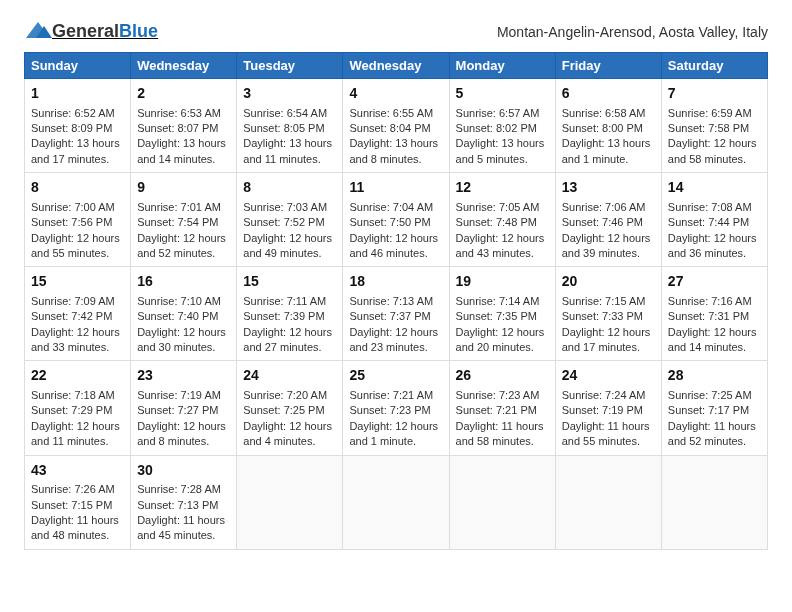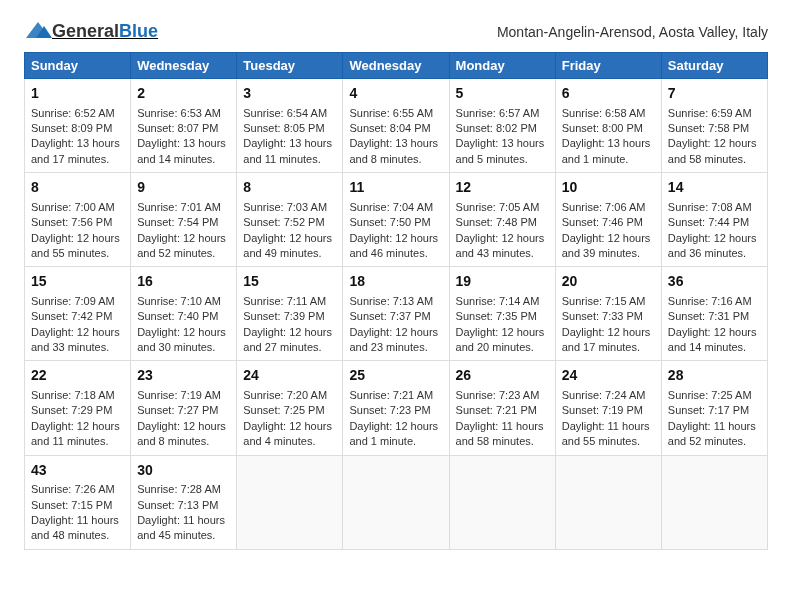--- a/index.html
+++ b/index.html
@@ -133,31 +133,31 @@
         <td><span class="day-number">5</span><span class="day-info">Sunrise: 6:57 AM<br>Sunset: 8:02 PM<br>Daylight: 13 hours and 5 minutes.</span></td>
         <td><span class="day-number">6</span><span class="day-info">Sunrise: 6:58 AM<br>Sunset: 8:00 PM<br>Daylight: 13 hours and 1 minute.</span></td>
         <td><span class="day-number">7</span><span class="day-info">Sunrise: 6:59 AM<br>Sunset: 7:58 PM<br>Daylight: 12 hours and 58 minutes.</span></td>
       </tr>
       <tr class="row-shaded">
         <td><span class="day-number">8</span><span class="day-info">Sunrise: 7:00 AM<br>Sunset: 7:56 PM<br>Daylight: 12 hours and 55 minutes.</span></td>
         <td><span class="day-number">9</span><span class="day-info">Sunrise: 7:01 AM<br>Sunset: 7:54 PM<br>Daylight: 12 hours and 52 minutes.</span></td>
         <td><span class="day-number">8</span><span class="day-info">Sunrise: 7:03 AM<br>Sunset: 7:52 PM<br>Daylight: 12 hours and 49 minutes.</span></td>
         <td><span class="day-number">11</span><span class="day-info">Sunrise: 7:04 AM<br>Sunset: 7:50 PM<br>Daylight: 12 hours and 46 minutes.</span></td>
         <td><span class="day-number">12</span><span class="day-info">Sunrise: 7:05 AM<br>Sunset: 7:48 PM<br>Daylight: 12 hours and 43 minutes.</span></td>
-        <td><span class="day-number">10</span><span class="day-info">Sunrise: 7:06 AM<br>Sunset: 7:46 PM<br>Daylight: 12 hours and 39 minutes.</span></td>
+        <td><span class="day-number">13</span><span class="day-info">Sunrise: 7:06 AM<br>Sunset: 7:46 PM<br>Daylight: 12 hours and 39 minutes.</span></td>
         <td><span class="day-number">14</span><span class="day-info">Sunrise: 7:08 AM<br>Sunset: 7:44 PM<br>Daylight: 12 hours and 36 minutes.</span></td>
       </tr>
       <tr>
         <td><span class="day-number">15</span><span class="day-info">Sunrise: 7:09 AM<br>Sunset: 7:42 PM<br>Daylight: 12 hours and 33 minutes.</span></td>
         <td><span class="day-number">16</span><span class="day-info">Sunrise: 7:10 AM<br>Sunset: 7:40 PM<br>Daylight: 12 hours and 30 minutes.</span></td>
         <td><span class="day-number">15</span><span class="day-info">Sunrise: 7:11 AM<br>Sunset: 7:39 PM<br>Daylight: 12 hours and 27 minutes.</span></td>
         <td><span class="day-number">18</span><span class="day-info">Sunrise: 7:13 AM<br>Sunset: 7:37 PM<br>Daylight: 12 hours and 23 minutes.</span></td>
         <td><span class="day-number">19</span><span class="day-info">Sunrise: 7:14 AM<br>Sunset: 7:35 PM<br>Daylight: 12 hours and 20 minutes.</span></td>
         <td><span class="day-number">20</span><span class="day-info">Sunrise: 7:15 AM<br>Sunset: 7:33 PM<br>Daylight: 12 hours and 17 minutes.</span></td>
-        <td><span class="day-number">36</span><span class="day-info">Sunrise: 7:16 AM<br>Sunset: 7:31 PM<br>Daylight: 12 hours and 14 minutes.</span></td>
+        <td><span class="day-number">27</span><span class="day-info">Sunrise: 7:16 AM<br>Sunset: 7:31 PM<br>Daylight: 12 hours and 14 minutes.</span></td>
       </tr>
       <tr class="row-shaded">
         <td><span class="day-number">22</span><span class="day-info">Sunrise: 7:18 AM<br>Sunset: 7:29 PM<br>Daylight: 12 hours and 11 minutes.</span></td>
         <td><span class="day-number">23</span><span class="day-info">Sunrise: 7:19 AM<br>Sunset: 7:27 PM<br>Daylight: 12 hours and 8 minutes.</span></td>
         <td><span class="day-number">24</span><span class="day-info">Sunrise: 7:20 AM<br>Sunset: 7:25 PM<br>Daylight: 12 hours and 4 minutes.</span></td>
         <td><span class="day-number">25</span><span class="day-info">Sunrise: 7:21 AM<br>Sunset: 7:23 PM<br>Daylight: 12 hours and 1 minute.</span></td>
         <td><span class="day-number">26</span><span class="day-info">Sunrise: 7:23 AM<br>Sunset: 7:21 PM<br>Daylight: 11 hours and 58 minutes.</span></td>
         <td><span class="day-number">24</span><span class="day-info">Sunrise: 7:24 AM<br>Sunset: 7:19 PM<br>Daylight: 11 hours and 55 minutes.</span></td>
         <td><span class="day-number">28</span><span class="day-info">Sunrise: 7:25 AM<br>Sunset: 7:17 PM<br>Daylight: 11 hours and 52 minutes.</span></td>
       </tr>

